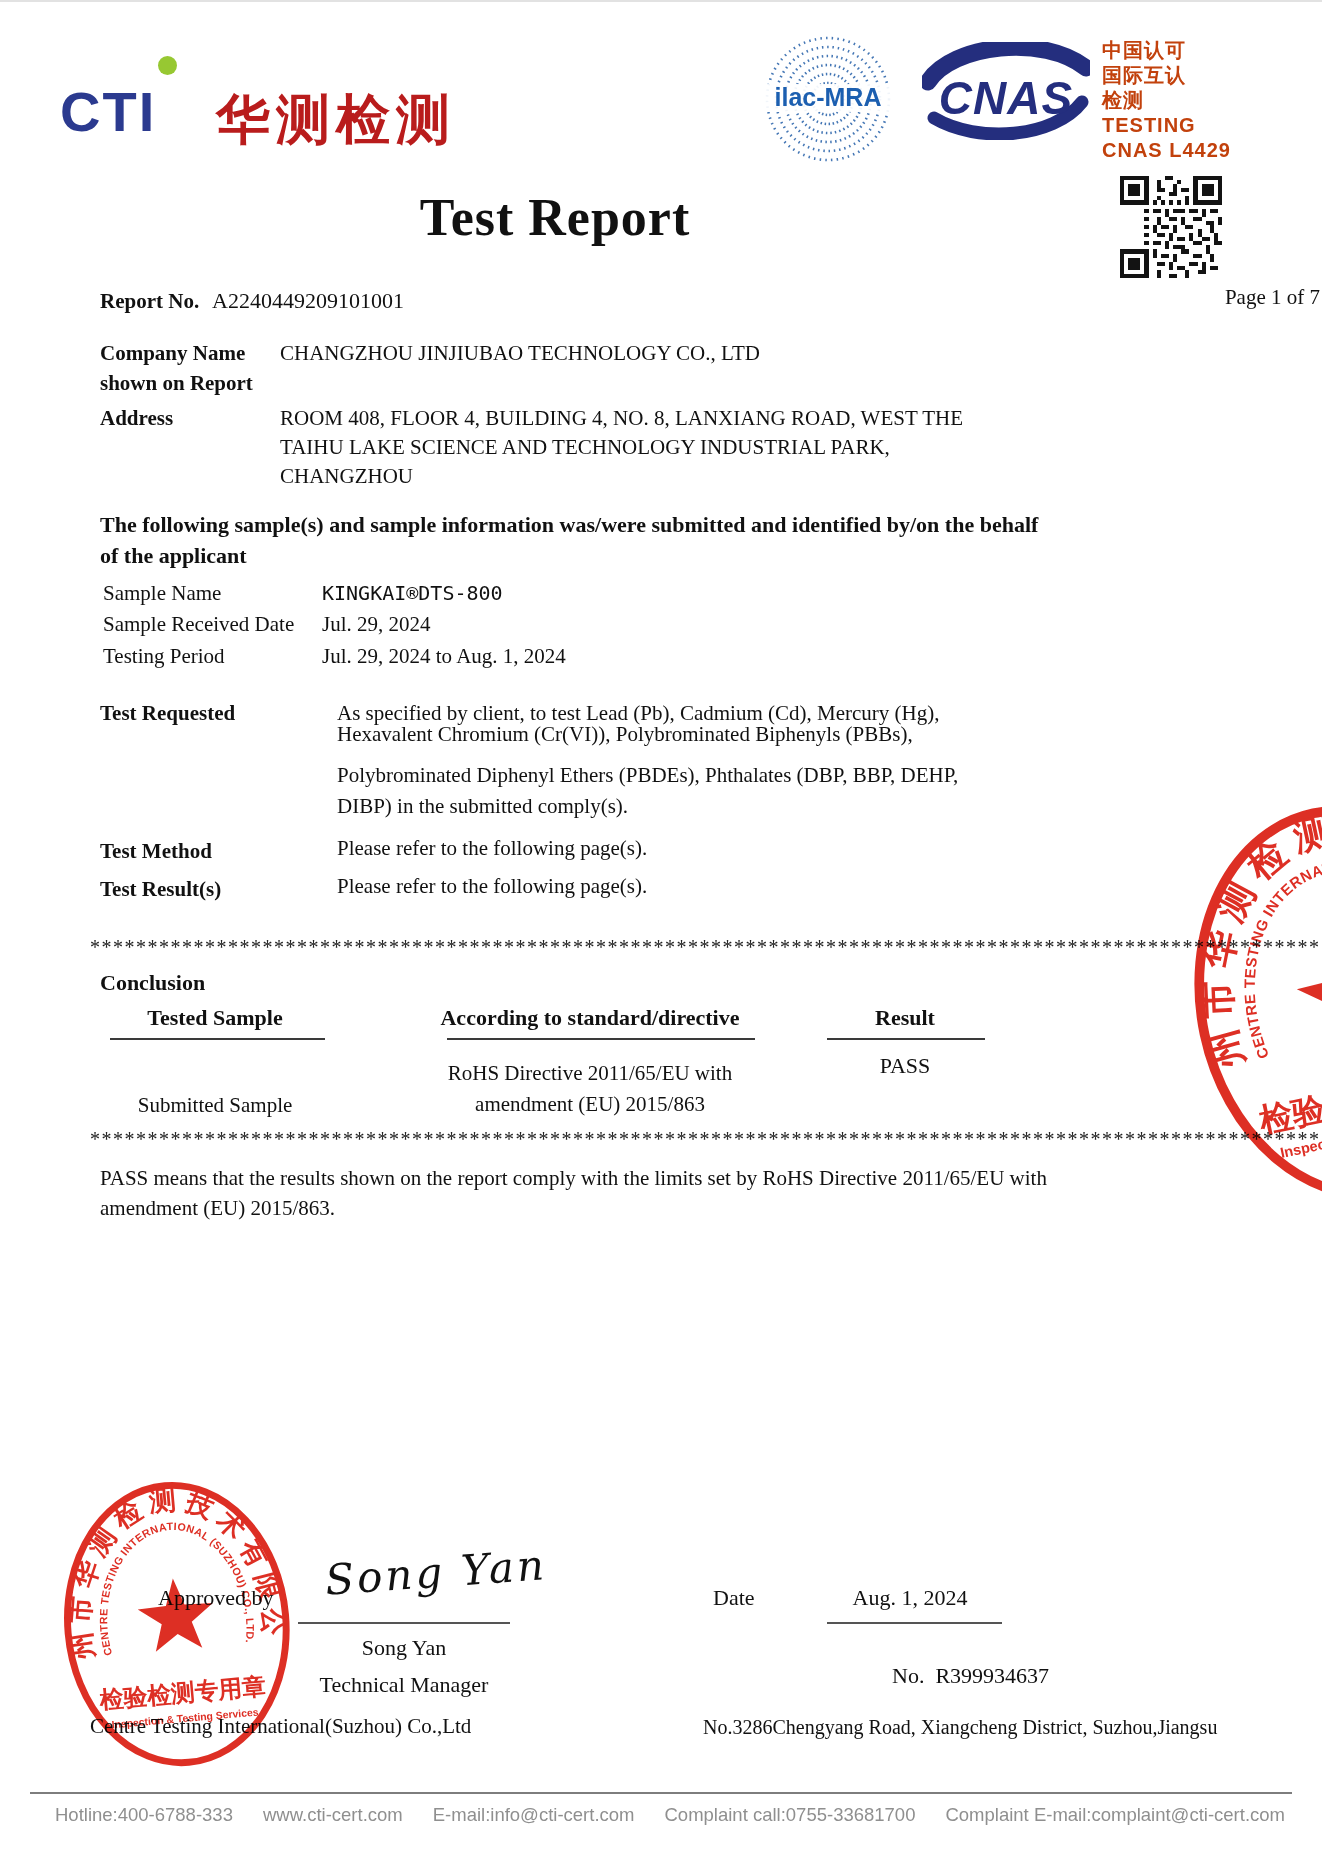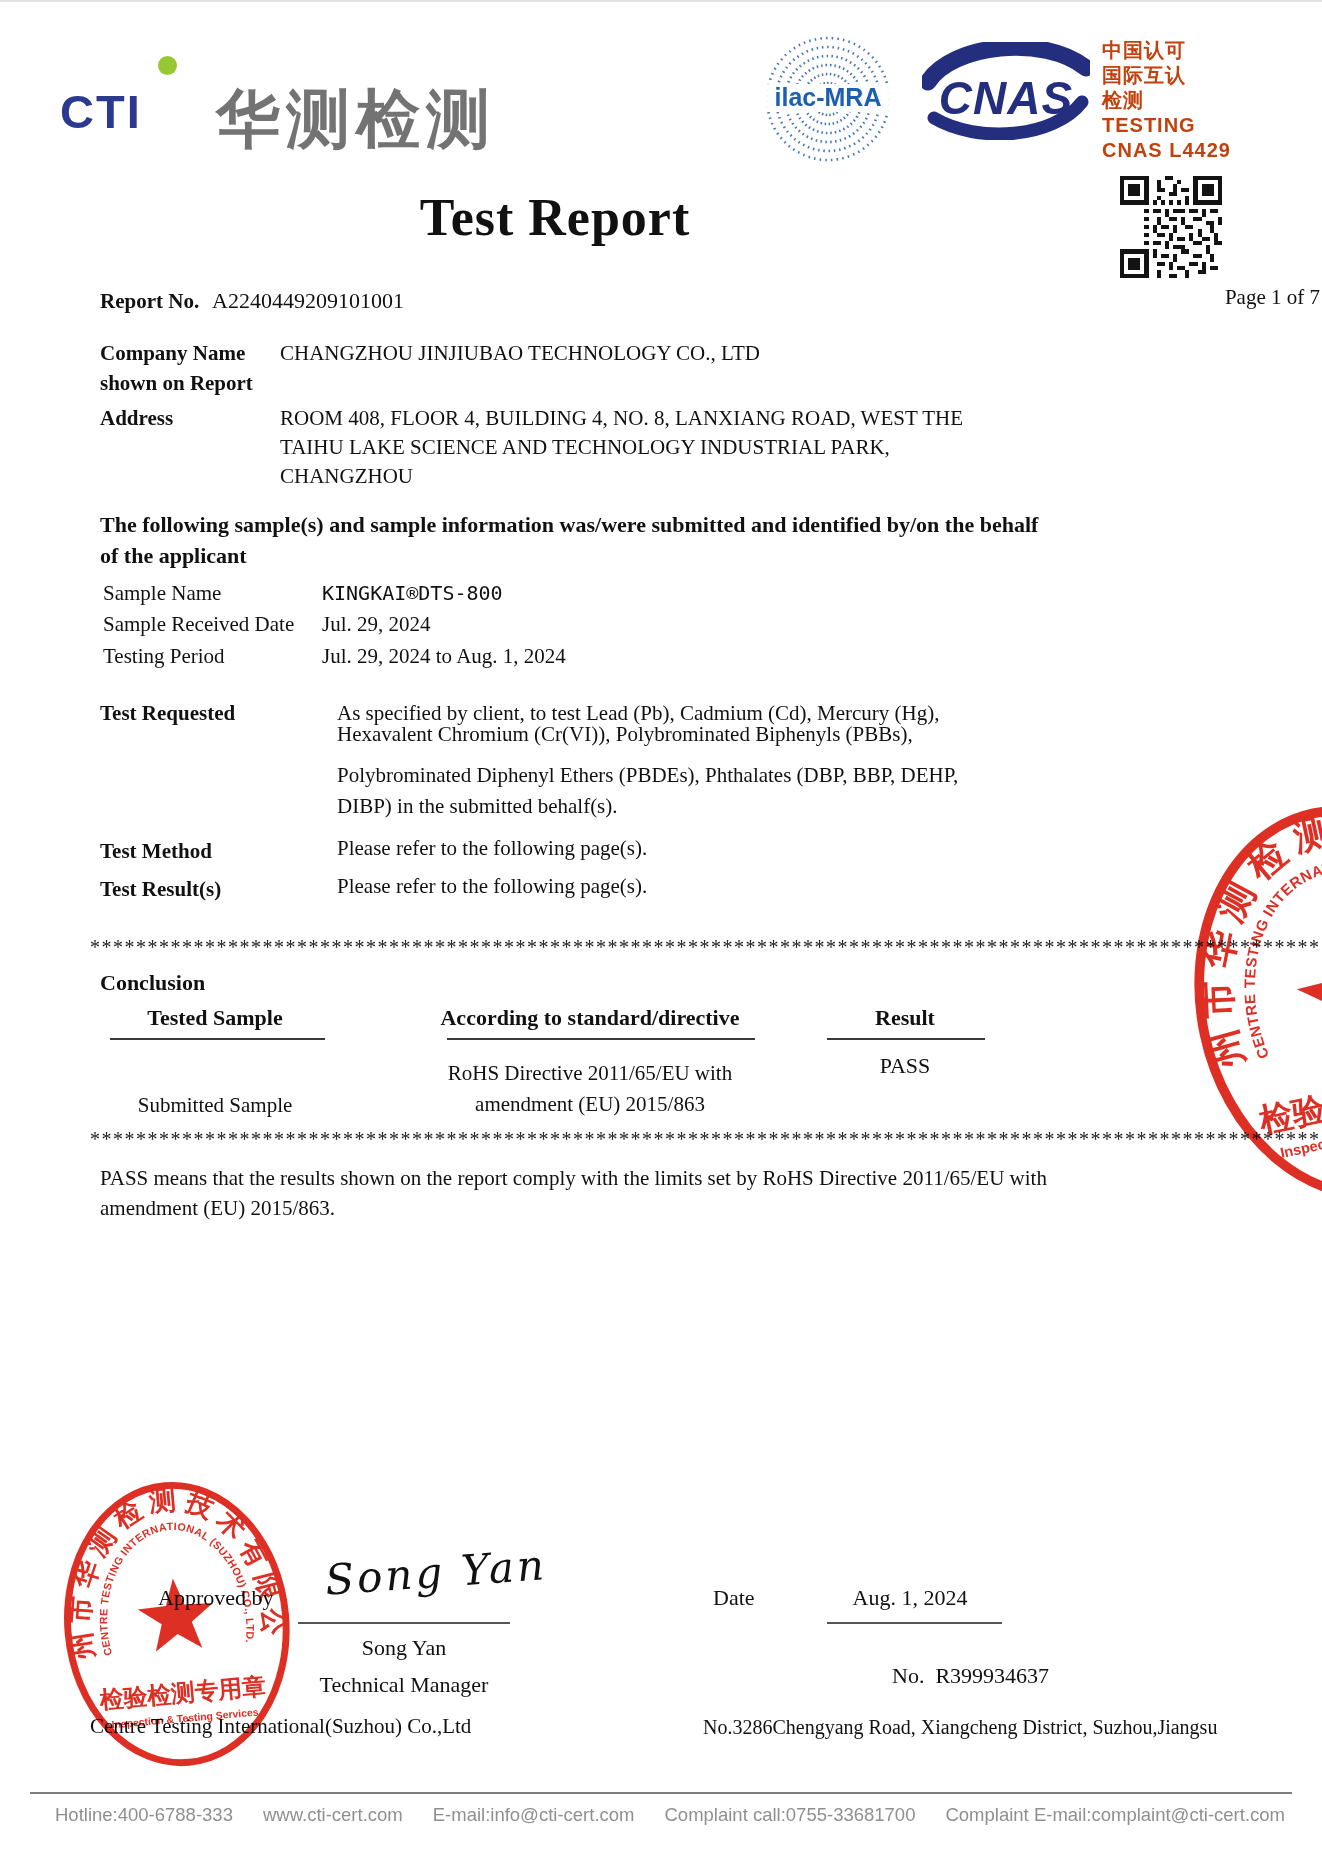--- a/index.html
+++ b/index.html
@@ -5,24 +5,24 @@
   html,body{margin:0;padding:0;background:#ffffff;}
   .page{position:relative;width:1322px;height:1869px;background:#fff;overflow:hidden;
         font-family:"Liberation Serif",serif;color:#111;}
   .abs{position:absolute;}
   .t{font-size:21px;line-height:26px;white-space:nowrap;}
   .b{font-weight:bold;}
   .ctr{text-align:center;}
   .rt{text-align:right;}
   .serline{border-bottom:2px solid #3a3a3a;height:0;}
   .stars{font-size:20px;letter-spacing:1.5px;white-space:nowrap;overflow:hidden;width:1230px;color:#222;}
-  .cti-latin{font-family:"Liberation Sans",sans-serif;font-weight:800;font-size:47px;
+  .cti-latin{font-family:"Liberation Sans",sans-serif;font-weight:800;font-size:56px;
              color:#2b3a8f;letter-spacing:2px;line-height:80px;}
-  .cti-cn{font-family:"Liberation Sans",sans-serif;font-weight:bold;font-size:64px;
-          color:#737373;letter-spacing:6px;line-height:70px;}
+  .cti-cn{font-family:"Liberation Sans",sans-serif;font-weight:bold;font-size:54px;
+          color:#b91c1c;letter-spacing:6px;line-height:70px;}
   .cti-dot{width:19px;height:19px;border-radius:50%;background:#97c832;}
   .accred{font-family:"Liberation Sans",sans-serif;font-weight:bold;font-size:20px;
           line-height:25px;color:#c2410c;letter-spacing:1px;white-space:nowrap;}
   .title{font-size:52px;font-weight:bold;letter-spacing:1px;}
   .sig{font-family:"DejaVu Serif",serif;font-style:italic;font-size:42px;letter-spacing:3px;
        transform:rotate(-4deg);white-space:nowrap;}
   .mono{font-family:"DejaVu Sans Mono",monospace;font-size:20px;}
   .footer{font-family:"Liberation Sans",sans-serif;font-size:18.5px;color:#8f8f8f;
           display:flex;gap:30px;white-space:nowrap;}
   .stamp{mix-blend-mode:multiply;opacity:.95;}
@@ -106,21 +106,21 @@
   <div class="abs mono" style="left:322px;top:581px;">KINGKAI®DTS-800</div>
   <div class="abs t" style="left:103px;top:611px;">Sample Received Date</div>
   <div class="abs t" style="left:322px;top:611px;">Jul. 29, 2024</div>
   <div class="abs t" style="left:103px;top:643px;">Testing Period</div>
   <div class="abs t" style="left:322px;top:643px;">Jul. 29, 2024 to Aug. 1, 2024</div>
 
   <div class="abs t b" style="left:100px;top:700px;">Test Requested</div>
   <div class="abs t" style="left:337px;top:700px;">As specified by client, to test Lead (Pb), Cadmium (Cd), Mercury (Hg),</div>
   <div class="abs t" style="left:337px;top:721px;">Hexavalent Chromium (Cr(VI)), Polybrominated Biphenyls (PBBs),</div>
   <div class="abs t" style="left:337px;top:762px;">Polybrominated Diphenyl Ethers (PBDEs), Phthalates (DBP, BBP, DEHP,</div>
-  <div class="abs t" style="left:337px;top:793px;">DIBP) in the submitted behalf(s).</div>
+  <div class="abs t" style="left:337px;top:793px;">DIBP) in the submitted comply(s).</div>
 
   <div class="abs t b" style="left:100px;top:838px;">Test Method</div>
   <div class="abs t" style="left:337px;top:835px;">Please refer to the following page(s).</div>
 
   <div class="abs t b" style="left:100px;top:876px;">Test Result(s)</div>
   <div class="abs t" style="left:337px;top:873px;">Please refer to the following page(s).</div>
 
   <div class="abs stars" style="left:90px;top:936px;">***********************************************************************************************************************</div>
 
   <div class="abs t b" style="left:100px;top:970px;font-size:22px;">Conclusion</div>

